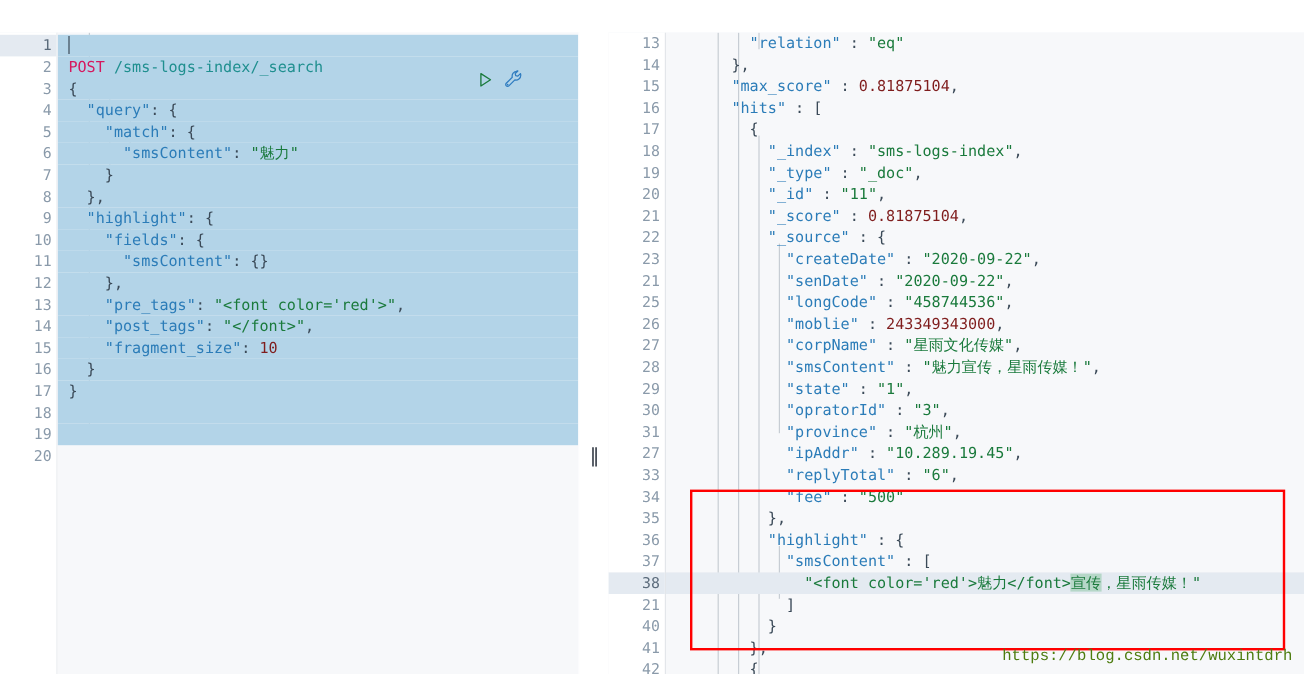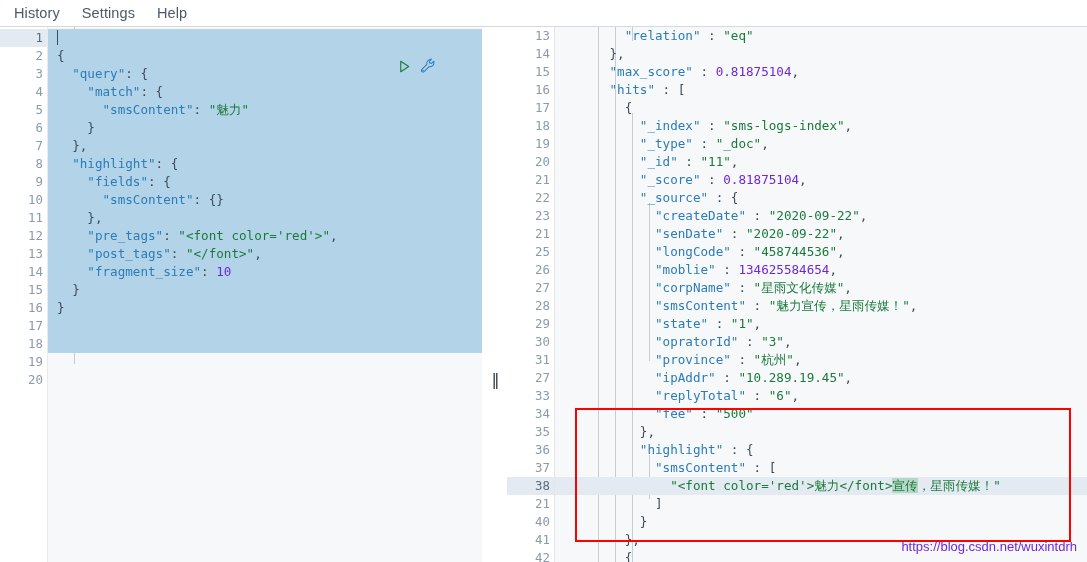--- a/index.html
+++ b/index.html
@@ -129,21 +129,21 @@
     top: 0; bottom: 0;
     width: 1px;
     background: #b7bfc7;
     opacity: .75;
     pointer-events: none;
   }
 
   
   .k   { color: #2b7cb8; }   
   .s   { color: #1a7a3c; }   
-  .n   { color: #6d28d9; text-align: right; }   
+  .n   { color: #7f1d1d; text-align: right; }   
   .p   { color: #3b4a58; }   
   .m   { color: #d6185e; }   
   .u   { color: #1f8f8f; }   
   .selword { background: #b6d7c8; }
 
   
   .caret {
     position: absolute;
     width: 1px; height: 15px;
     background: #3d4b59;
@@ -173,37 +173,32 @@
     font-family: "DejaVu Sans", sans-serif;
     font-size: 19px;
     color: #f3a0a0;
     white-space: nowrap;
     z-index: 6;
   }
 
   .watermark {
     position: absolute;
     right: 10px; bottom: 8px;
-    font-family: Liberation Sans, sans-serif;
+    font-family: Liberation Mono, monospace;
     font-size: 13px;
-    color: #6d28d9;
+    color: #4d7c0f;
     z-index: 7;
     user-select: none;
   }
 </style>
 </head>
 <body>
 
 <div class="app">
 
-  <div class="menubar">
-    <div class="menu-item">History</div>
-    <div class="menu-item">Settings</div>
-    <div class="menu-item">Help</div>
-  </div>
 
   <div class="console">
 
     <div class="pane pane-left">
       <div class="editor">
         <div class="gutter" id="gutter-left" style="padding-top: 2px;">
             <div class="g-row active">
               <span class="num">1</span>
             </div>
             <div class="g-row">
@@ -273,20 +268,21 @@
             <div class="g-row">
               <span class="num">20</span>
             </div>
           </div>
         <div class="code" id="code-left" style="padding-top: 2px;">
           <div class="guide" style="left:26px;top:0;bottom:198px;"></div>
           <div class="guide" style="left:43px;top:54px;height:90px;"></div>
           <div class="guide" style="left:60px;top:72px;height:36px;"></div>
           <div class="guide" style="left:60px;top:162px;height:36px;"></div>
         <div class="row sel"><div class="caret"></div></div>
+            <div class="row sel"><span class="m">POST</span><span class="p"> </span><span class="u">/sms-logs-index/_search</span></div>
             <div class="row sel"><span class="p">{</span></div>
             <div class="row sel"><span class="p">  </span><span class="k">"query"</span><span class="p">: {</span></div>
             <div class="row sel"><span class="p">    </span><span class="k">"match"</span><span class="p">: {</span></div>
             <div class="row sel"><span class="p">      </span><span class="k">"smsContent"</span><span class="p">: </span><span class="s">"魅力"</span></div>
             <div class="row sel"><span class="p">    }</span></div>
             <div class="row sel"><span class="p">  },</span></div>
             <div class="row sel"><span class="p">  </span><span class="k">"highlight"</span><span class="p">: {</span></div>
             <div class="row sel"><span class="p">    </span><span class="k">"fields"</span><span class="p">: {</span></div>
             <div class="row sel"><span class="p">      </span><span class="k">"smsContent"</span><span class="p">: {}</span></div>
             <div class="row sel"><span class="p">    },</span></div>
@@ -437,21 +433,21 @@
             <div class="row"><span class="p">      </span><span class="k">"hits"</span><span class="p"> : [</span></div>
             <div class="row"><span class="p">        {</span></div>
             <div class="row"><span class="p">          </span><span class="k">"_index"</span><span class="p"> : </span><span class="s">"sms-logs-index"</span><span class="p">,</span></div>
             <div class="row"><span class="p">          </span><span class="k">"_type"</span><span class="p"> : </span><span class="s">"_doc"</span><span class="p">,</span></div>
             <div class="row"><span class="p">          </span><span class="k">"_id"</span><span class="p"> : </span><span class="s">"11"</span><span class="p">,</span></div>
             <div class="row"><span class="p">          </span><span class="k">"_score"</span><span class="p"> : </span><span class="n">0.81875104</span><span class="p">,</span></div>
             <div class="row"><span class="p">          </span><span class="k">"_source"</span><span class="p"> : {</span></div>
             <div class="row"><span class="p">            </span><span class="k">"createDate"</span><span class="p"> : </span><span class="s">"2020-09-22"</span><span class="p">,</span></div>
             <div class="row"><span class="p">            </span><span class="k">"senDate"</span><span class="p"> : </span><span class="s">"2020-09-22"</span><span class="p">,</span></div>
             <div class="row"><span class="p">            </span><span class="k">"longCode"</span><span class="p"> : </span><span class="s">"458744536"</span><span class="p">,</span></div>
-            <div class="row"><span class="p">            </span><span class="k">"moblie"</span><span class="p"> : </span><span class="n">134625584654</span><span class="p">,</span></div>
+            <div class="row"><span class="p">            </span><span class="k">"moblie"</span><span class="p"> : </span><span class="n">243349343000</span><span class="p">,</span></div>
             <div class="row"><span class="p">            </span><span class="k">"corpName"</span><span class="p"> : </span><span class="s">"星雨文化传媒"</span><span class="p">,</span></div>
             <div class="row"><span class="p">            </span><span class="k">"smsContent"</span><span class="p"> : </span><span class="s">"魅力宣传，星雨传媒！"</span><span class="p">,</span></div>
             <div class="row"><span class="p">            </span><span class="k">"state"</span><span class="p"> : </span><span class="s">"1"</span><span class="p">,</span></div>
             <div class="row"><span class="p">            </span><span class="k">"opratorId"</span><span class="p"> : </span><span class="s">"3"</span><span class="p">,</span></div>
             <div class="row"><span class="p">            </span><span class="k">"province"</span><span class="p"> : </span><span class="s">"杭州"</span><span class="p">,</span></div>
             <div class="row"><span class="p">            </span><span class="k">"ipAddr"</span><span class="p"> : </span><span class="s">"10.289.19.45"</span><span class="p">,</span></div>
             <div class="row"><span class="p">            </span><span class="k">"replyTotal"</span><span class="p"> : </span><span class="s">"6"</span><span class="p">,</span></div>
             <div class="row"><span class="p">            </span><span class="k">"fee"</span><span class="p"> : </span><span class="s">"500"</span></div>
             <div class="row"><span class="p">          },</span></div>
             <div class="row"><span class="p">          </span><span class="k">"highlight"</span><span class="p"> : {</span></div>

